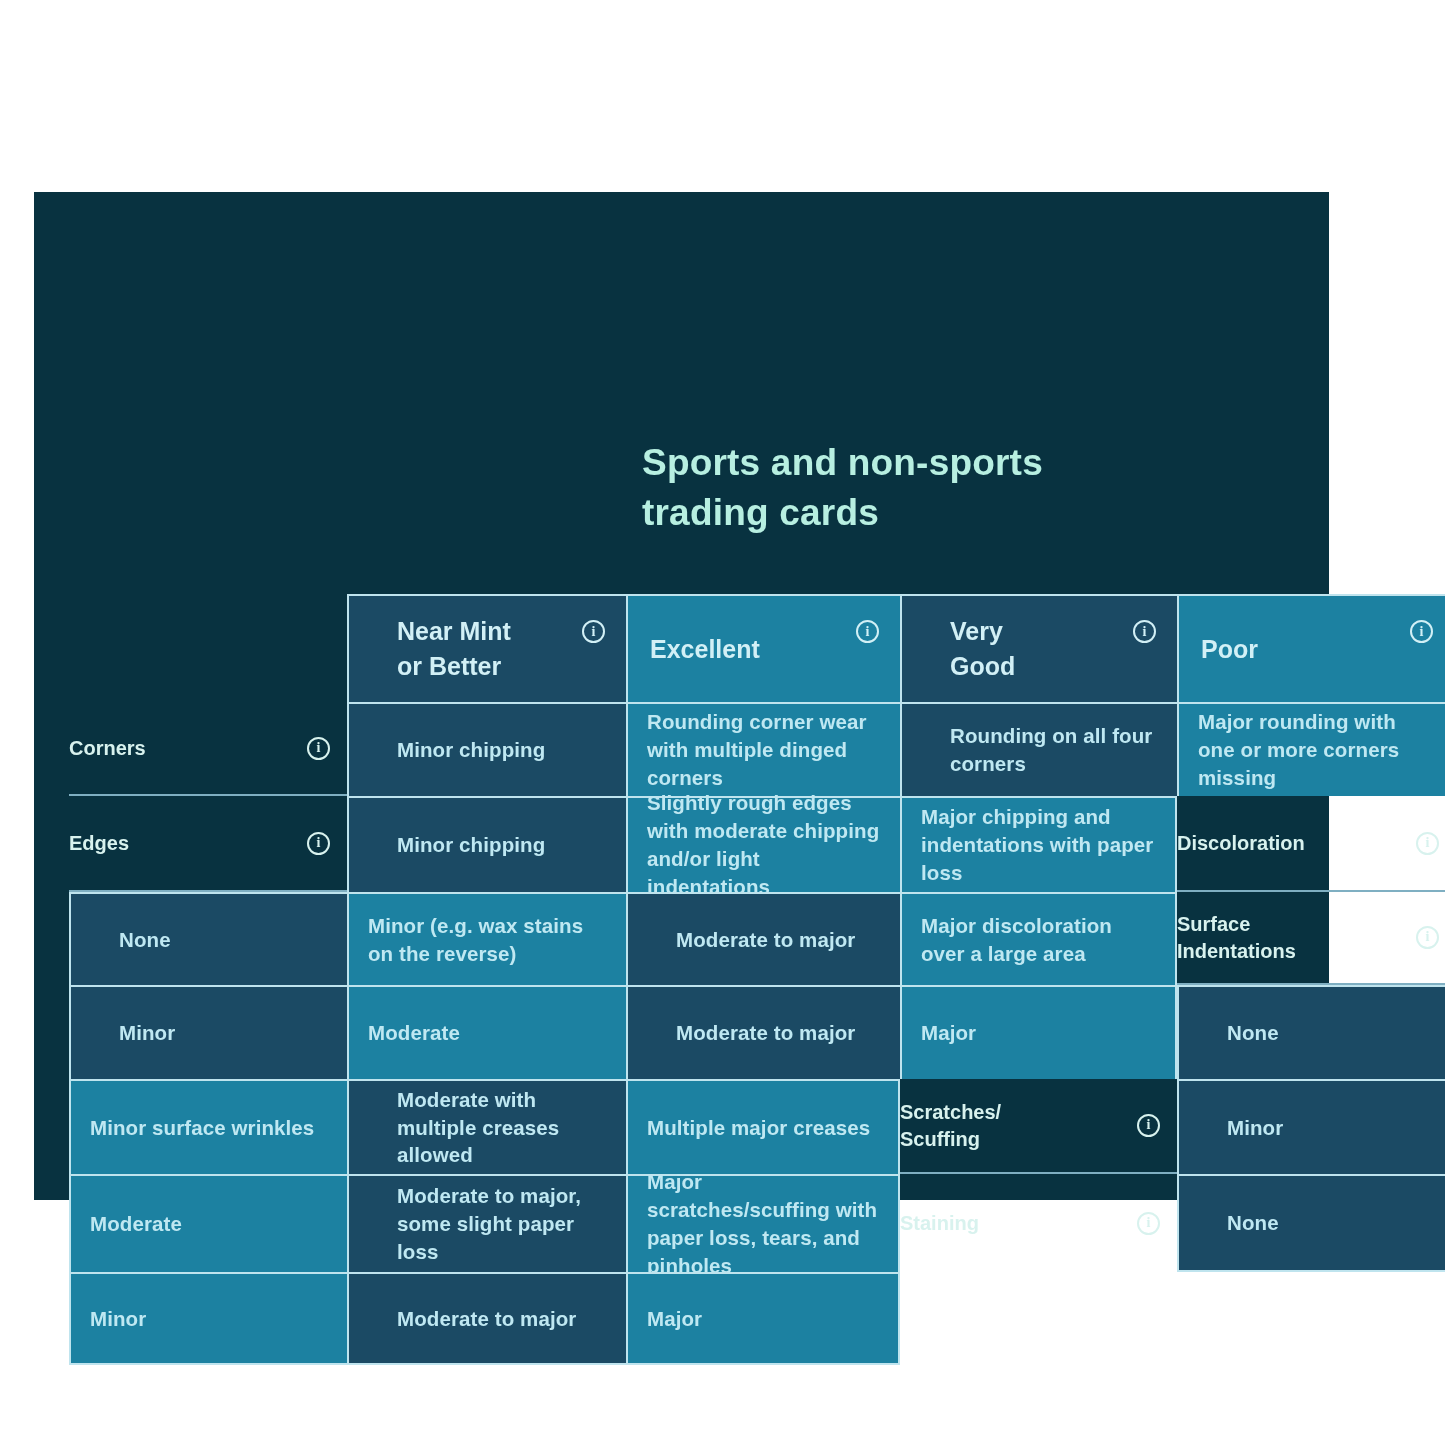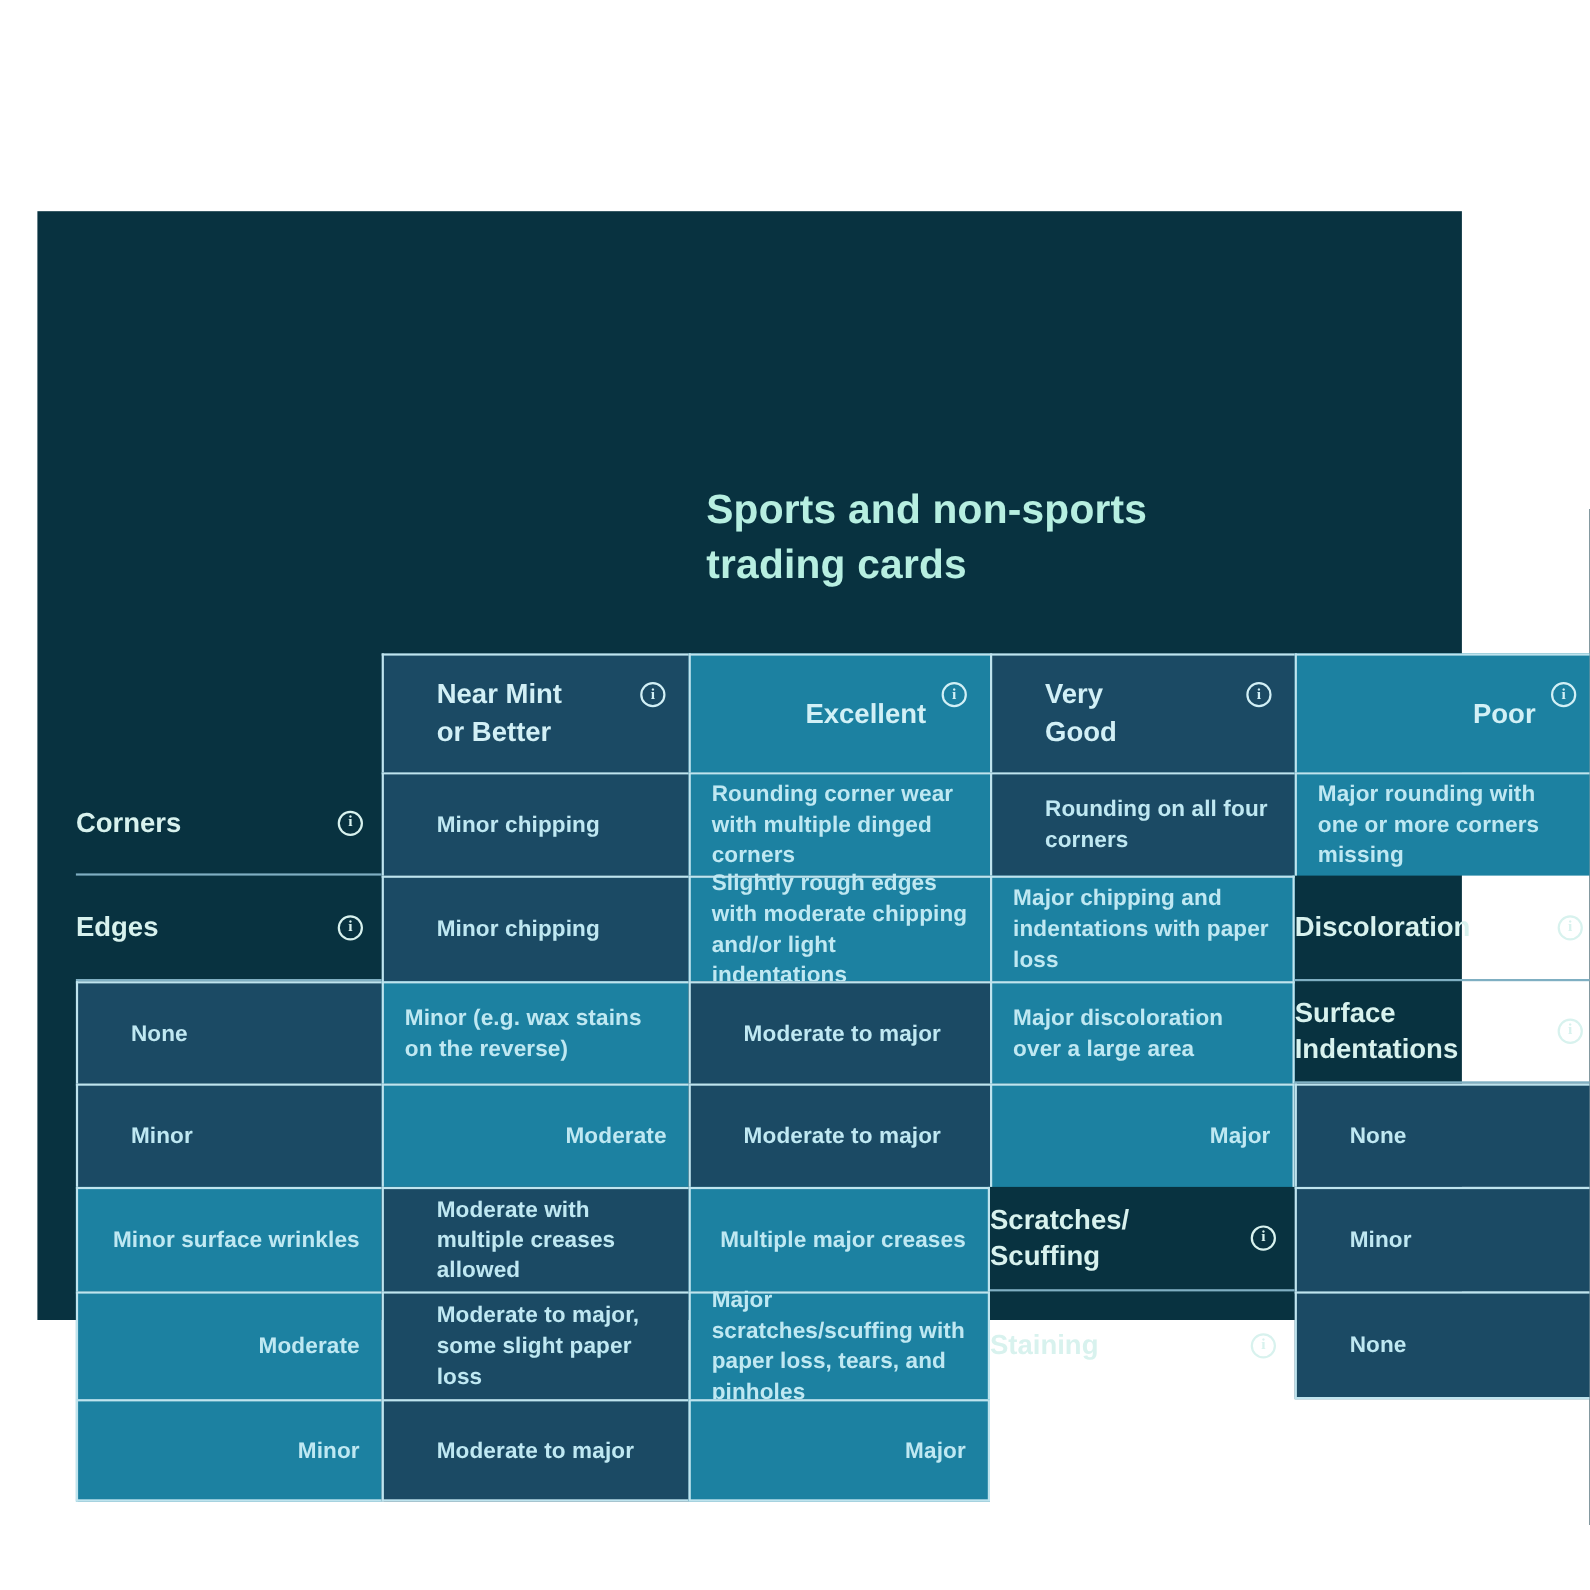--- a/index.html
+++ b/index.html
@@ -68,31 +68,31 @@
     padding:14px 20px 14px 19px;
     border-top:2px solid var(--grid-line);
     border-left:2px solid var(--grid-line);
     color:var(--cell-text);
     font-size:20.5px;
     font-weight:600;
     line-height:1.36;
     letter-spacing:0.1px;
   }
   .c-dark{background:var(--cell-dark);padding-left:48px;}
-  .c-teal{background:var(--cell-teal);justify-content:flex-end;}
+  .c-teal{background:var(--cell-teal);}
   .col-last{border-right:2px solid var(--grid-line);}
   .row-last{border-bottom:2px solid var(--grid-line);}
   
   .lcell{
     display:flex;
     align-items:center;
     justify-content:space-between;
     padding-right:17px;
     color:var(--label-text);
-    font-size:25px;
+    font-size:20px;
     font-weight:700;
     line-height:1.32;
   }
   .lcell .ltext{white-space:pre-line;}
   .lcell.with-sep{border-bottom:2px solid var(--row-separator);}
   .corner-cell{background:transparent;}
   
   .info{
     flex:0 0 auto;
     width:23px; height:23px;

